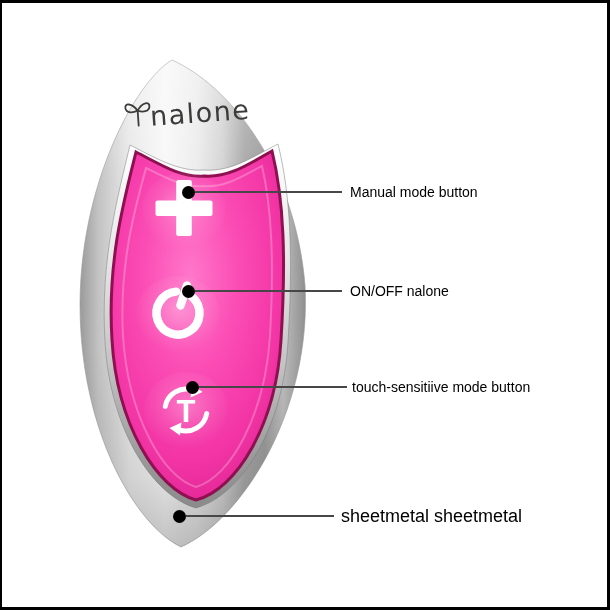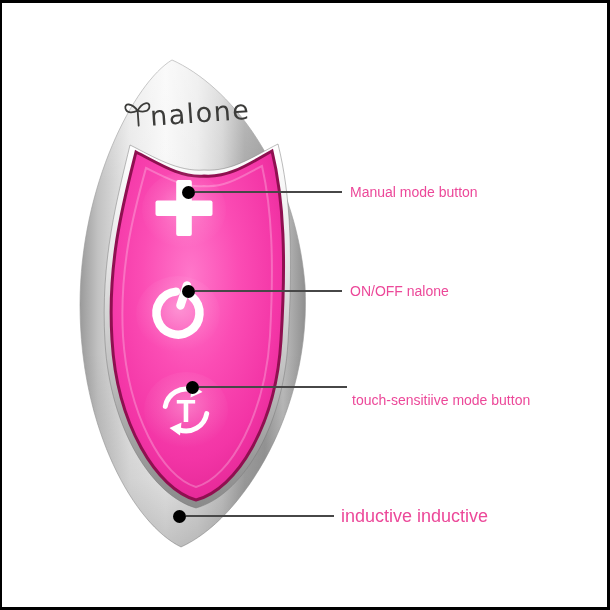--- a/index.html
+++ b/index.html
@@ -32,21 +32,21 @@
     z-index: 5;
   }
   .line {
     position: absolute;
     height: 2px;
     background: #474747;
     z-index: 5;
   }
   .ann-label {
     position: absolute;
-    color: #ec4899;
+    color: #000000;
     font-size: 14px;
     line-height: 17px;
     white-space: nowrap;
     z-index: 5;
   }
   .ann-label.large {
     font-size: 18px;
     line-height: 22px;
   }
 </style>
@@ -155,23 +155,23 @@
 
   <div>
     <div class="dot" style="left:182px; top:285px;"></div>
     <div class="line" style="left:195px; top:290px; width:147px;"></div>
     <div class="ann-label" style="left:350px; top:283px;">ON/OFF nalone</div>
   </div>
 
   <div>
     <div class="dot" style="left:186px; top:381px;"></div>
     <div class="line" style="left:199px; top:386px; width:148px;"></div>
-    <div class="ann-label" style="left:352px; top:392px;">touch-sensitiive mode button</div>
+    <div class="ann-label" style="left:352px; top:379px;">touch-sensitiive mode button</div>
   </div>
 
   <div>
     <div class="dot" style="left:173px; top:510px;"></div>
     <div class="line" style="left:186px; top:515px; width:148px;"></div>
-    <div class="ann-label large" style="left:341px; top:505px;">inductive inductive</div>
+    <div class="ann-label large" style="left:341px; top:505px;">sheetmetal sheetmetal</div>
   </div>
 
   <div class="frame"></div>
 </div>
 
 </body></html>

